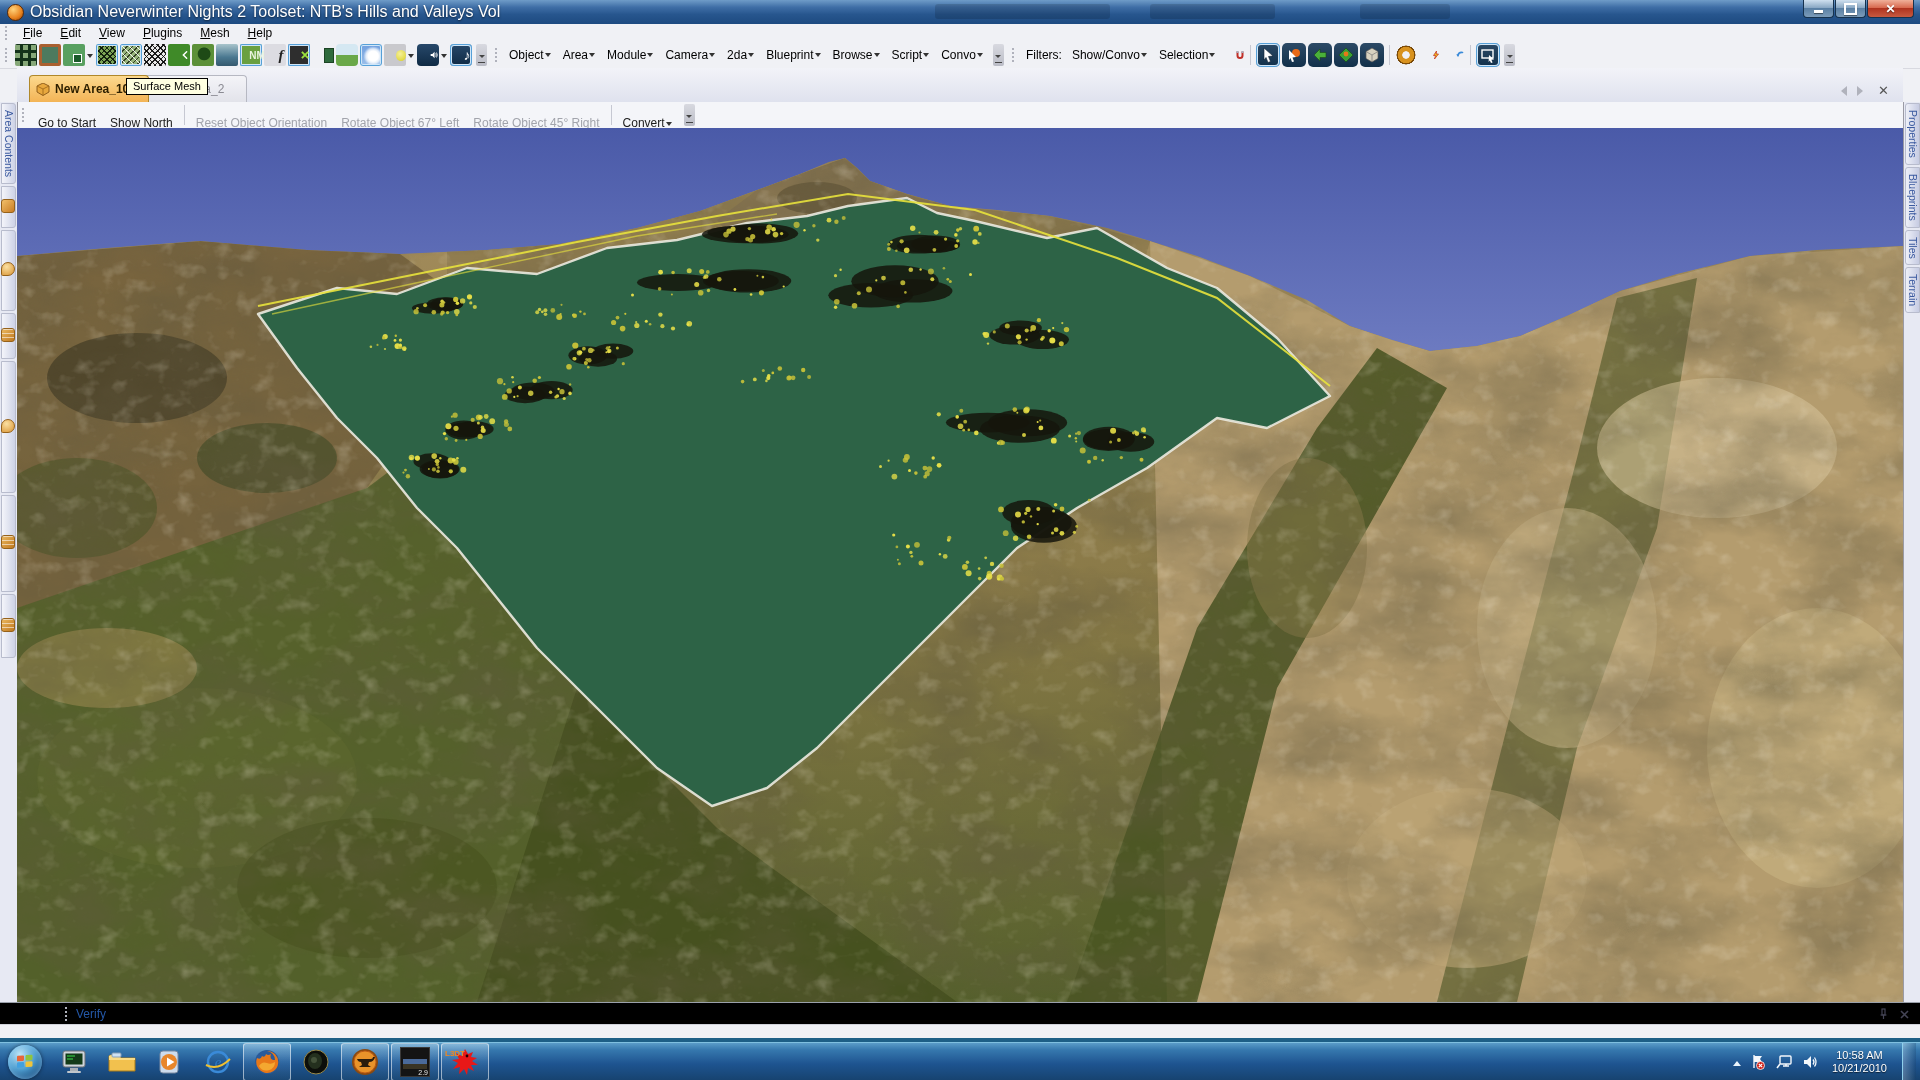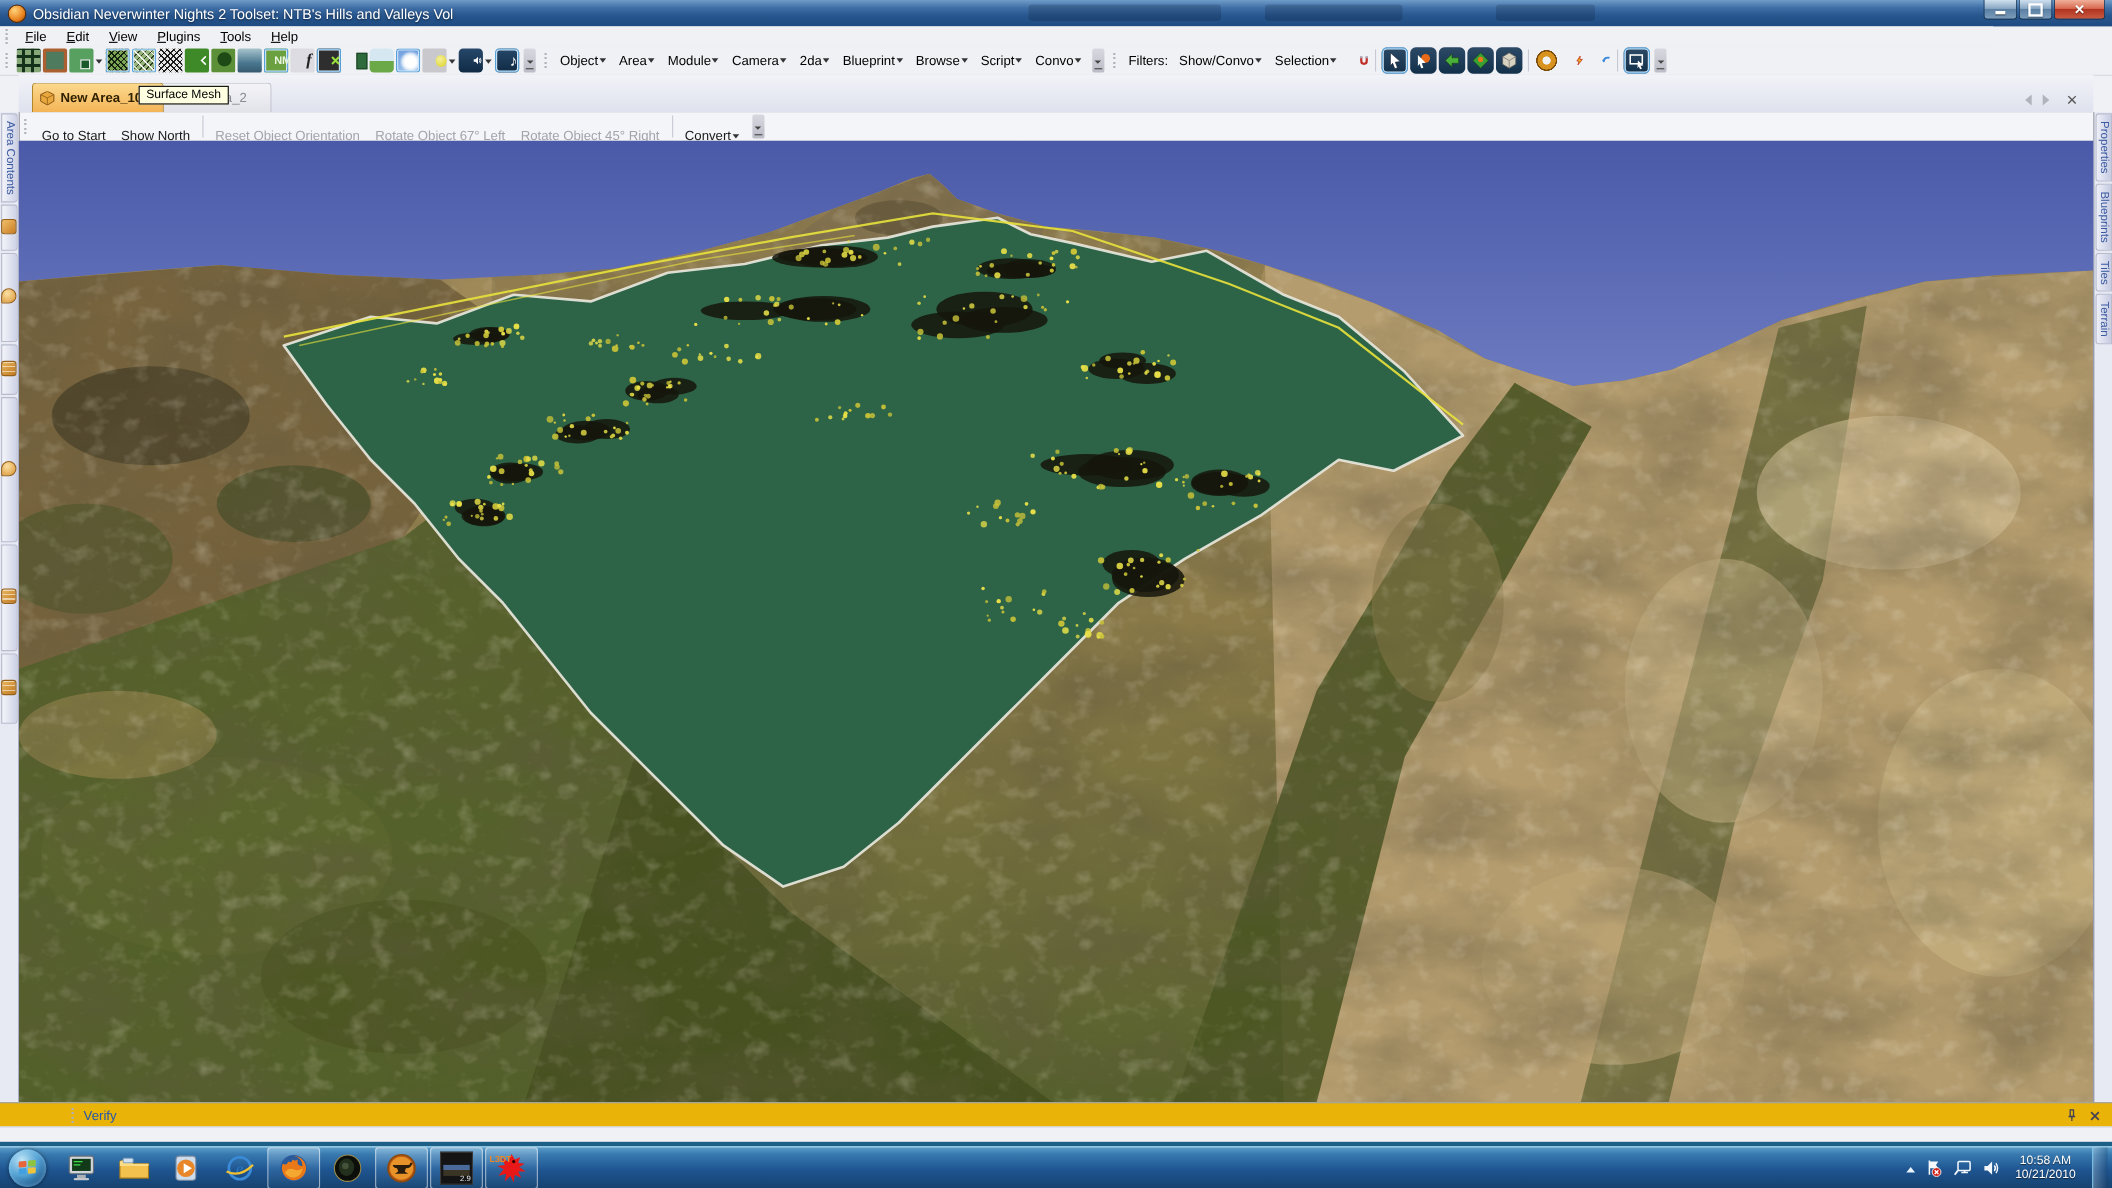--- a/index.html
+++ b/index.html
@@ -6,21 +6,21 @@
   #app{position:relative;width:1920px;height:1080px;overflow:hidden;
        font-family:"Liberation Sans",sans-serif;font-size:12px;color:#111;
        background:#f0f1f5;}
   
   #titlebar{position:absolute;left:0;top:0;width:1920px;height:24px;
     background:linear-gradient(#6f9cc8 0%,#3f6ea6 30%,#27568e 60%,#1d4a80 100%);
     display:flex;align-items:center;color:#fff;}
   #title-icon{width:15px;height:15px;margin:0 6px 0 7px;border-radius:50%;
     background:radial-gradient(circle at 35% 30%,#ffd27a,#e8821e 60%,#8a3c08);
     border:1px solid #5a2a04;}
-  #title-text{font-size:13px;text-shadow:0 1px 2px rgba(0,0,0,.6);white-space:nowrap;}
+  #title-text{font-size:16px;text-shadow:0 1px 2px rgba(0,0,0,.6);white-space:nowrap;}
   .ghost{position:absolute;top:4px;height:15px;border-radius:3px;background:rgba(0,0,0,.14);}
   #winbtns{position:absolute;right:6px;top:0;display:flex;}
   .winbtn{width:29px;height:17px;border:1px solid #16324e;border-top:none;
     background:linear-gradient(#cfe0ef,#8aa8c4 45%,#5a80a4 50%,#7c9cba);
     border-radius:0 0 4px 4px;display:flex;align-items:center;justify-content:center;margin-left:1px;}
   .winbtn.close{width:45px;background:linear-gradient(#f0b09a,#d86a50 45%,#b03420 50%,#c85a40);}
   .glyph-min{width:9px;height:3px;background:#fff;box-shadow:0 1px 1px rgba(0,0,0,.5);margin-top:6px;}
   .glyph-max{width:9px;height:8px;border:2px solid #fff;box-shadow:0 1px 1px rgba(0,0,0,.4);}
   .glyph-x{color:#fff;font-size:12px;font-weight:bold;text-shadow:0 1px 1px rgba(0,0,0,.5);line-height:1;}
   
@@ -101,21 +101,21 @@
     background:linear-gradient(90deg,#f4f5fa,#cdd2e6);border:1px solid #b8bccd;border-radius:0 3px 3px 0;
     width:15px;box-sizing:border-box;text-align:center;display:flex;flex-direction:column;align-items:center;}
   #rightbar .vtab{border-radius:3px 0 0 3px;background:linear-gradient(90deg,#eef0f8,#c6cbe2);}
   .vicon{width:12px;height:12px;border-radius:3px;border:1px solid #96621a;margin:2px 0 4px;flex:0 0 auto;
     background:linear-gradient(135deg,#f2c06a,#c87c24);}
   .vicon.balloon{border-radius:50% 50% 50% 12%;background:radial-gradient(circle at 38% 32%,#fbe0a2,#d89434);}
   .vicon.scroll{background:repeating-linear-gradient(180deg,rgba(255,255,255,.55) 0 1px,transparent 1px 4px),linear-gradient(135deg,#eab85e,#c07820);}
   
   #viewport{position:absolute;left:17px;top:128px;width:1886px;height:874px;background:#5a69b8;overflow:hidden;}
   
-  #verifybar{position:absolute;left:0;top:1002px;width:1920px;height:22px;background:#eab308;
+  #verifybar{position:absolute;left:0;top:1002px;width:1920px;height:22px;background:#000000;
     border-top:1px solid #9aa0aa;display:flex;align-items:center;}
   #verify-label{color:#2458a8;margin-left:2px;}
   #verify-right{position:absolute;right:10px;display:flex;align-items:center;gap:10px;}
   
   #winbottom{position:absolute;left:0;top:1024px;width:1920px;height:14px;background:#f0f1f5;border-top:1px solid #d0d2da;}
   #desktop-sliver{position:absolute;left:0;top:1038px;width:1920px;height:4px;background:#1d5f86;}
   
   #taskbar{position:absolute;left:0;top:1042px;width:1920px;height:38px;
     background:linear-gradient(#5a9cc8 0%,#3678ae 18%,#1e5490 55%,#16426e 100%);
     border-top:1px solid #7fc0e0;display:flex;align-items:center;}
@@ -156,21 +156,21 @@
         </div>
     </div>
   </div>
 
   <div id="menubar">
     <div class="hgrip"></div>
     <span class="menu-item">File</span>
     <span class="menu-item">Edit</span>
     <span class="menu-item">View</span>
     <span class="menu-item">Plugins</span>
-    <span class="menu-item">Tools</span>
+    <span class="menu-item">Mesh</span>
     <span class="menu-item">Help</span>
   </div>
 
   <div id="toolbar">
     <div class="hgrip"></div>
     <div class="ic ic-grid"></div>
     <div class="ic ic-sq"></div>
     <div class="ic ic-paint"></div>
     <div class="dd"></div>
     <div class="ic ic-mesh1 sel"></div>

